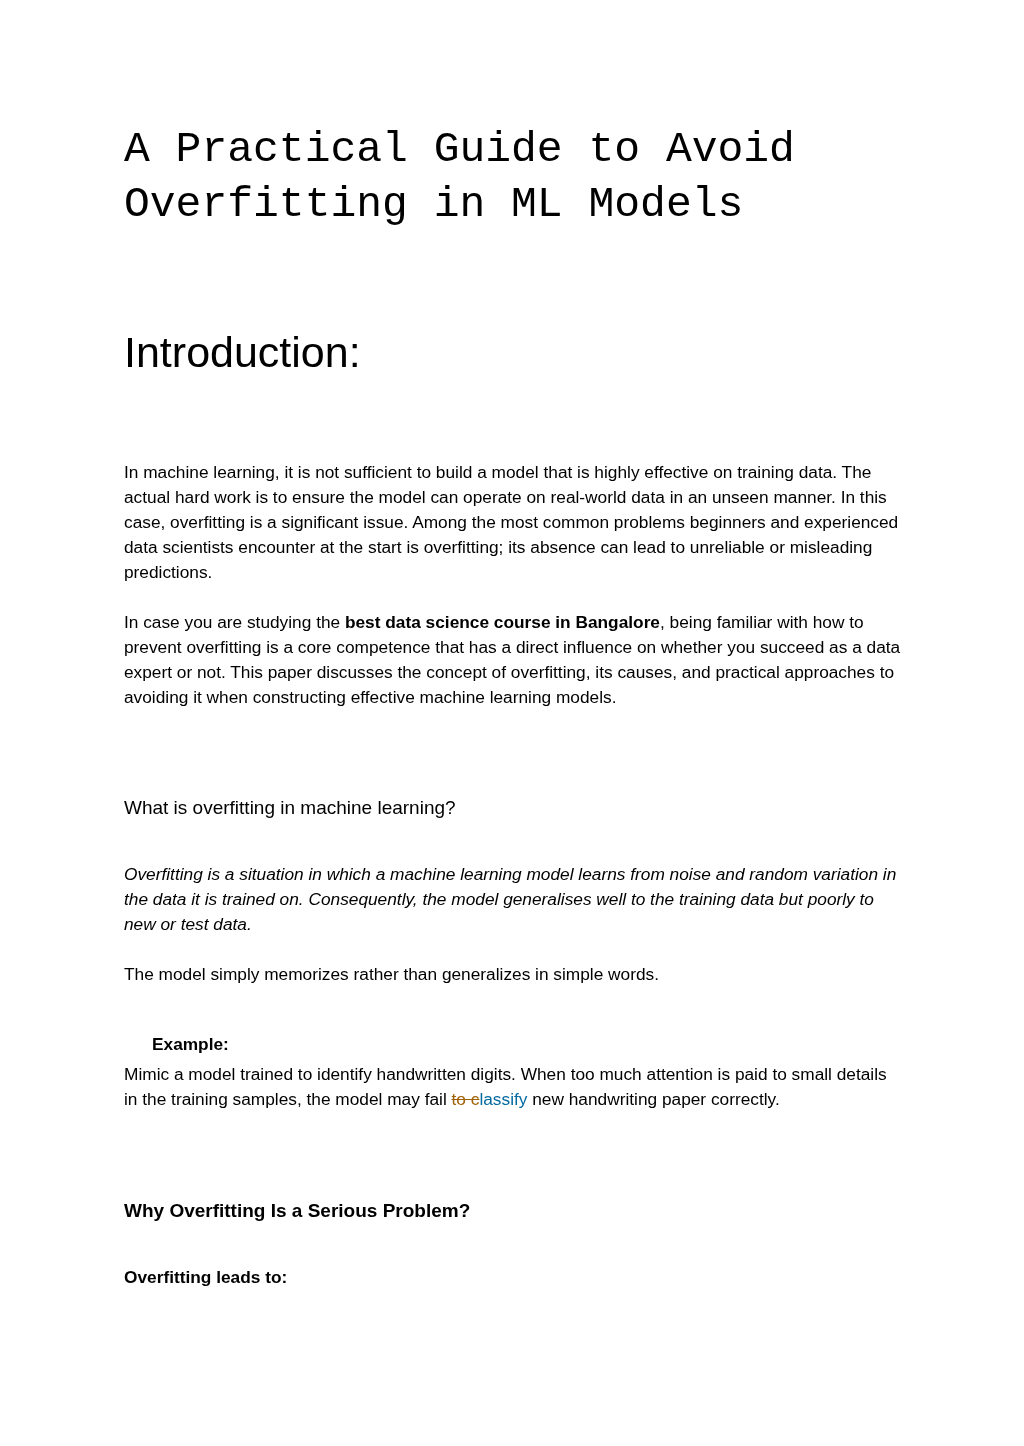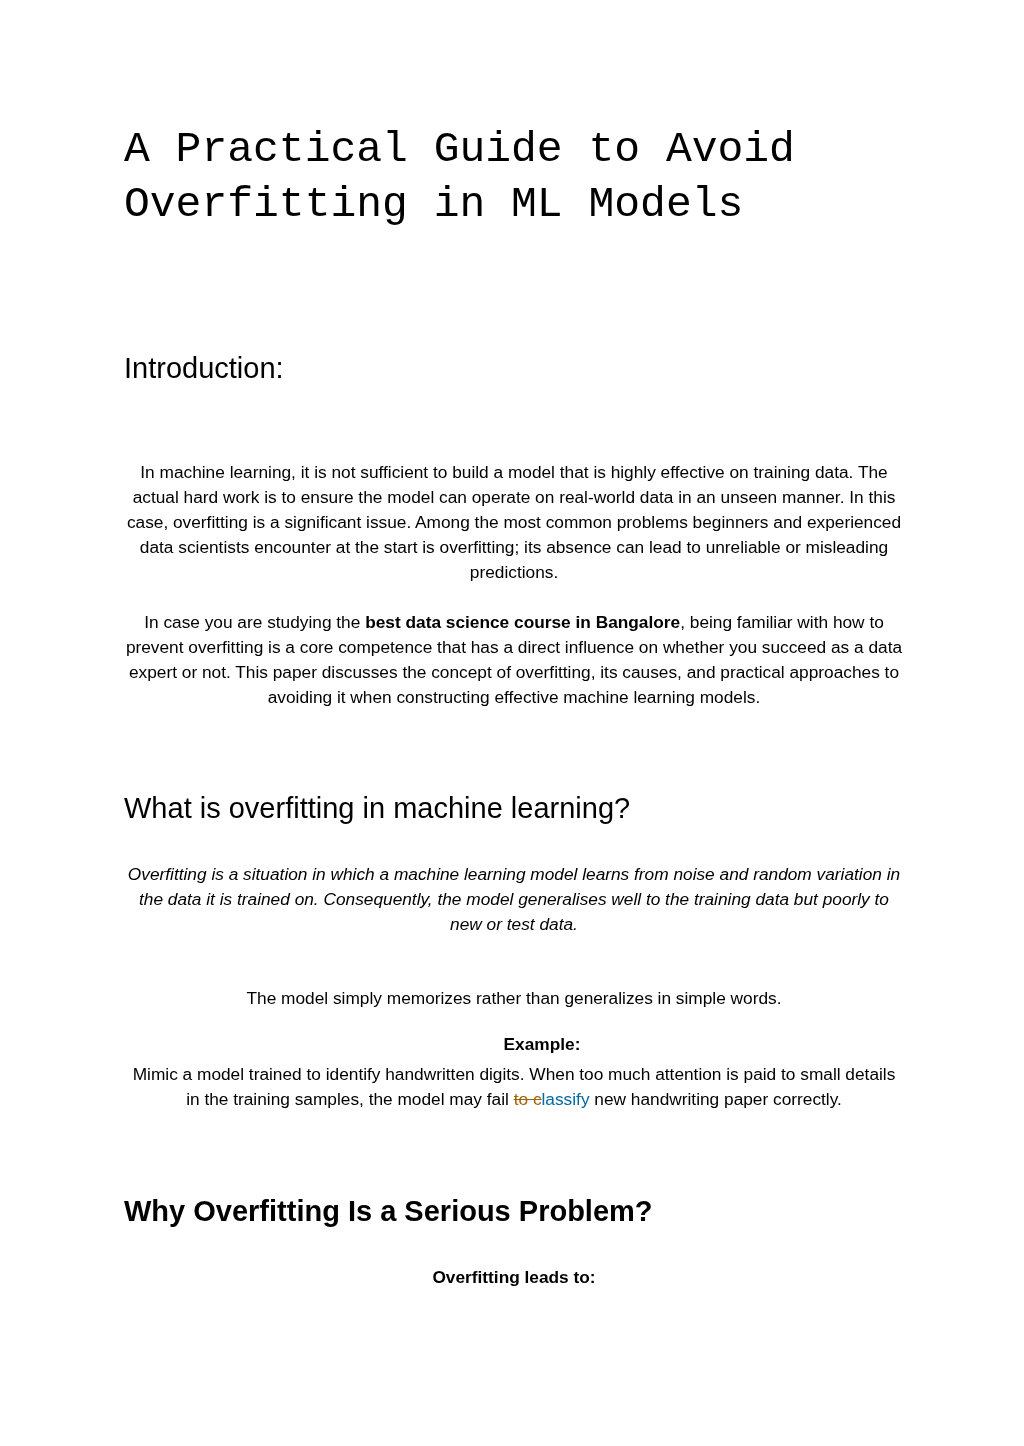--- a/index.html
+++ b/index.html
@@ -34,36 +34,34 @@
     }
     .h2 {
       position: absolute;
       left: 0;
       margin: 0;
       font-weight: normal;
       white-space: nowrap;
     }
     .h2.intro {
       top: 330px;
-      font-size: 29px;
+      font-size: 43px;
       line-height: 44px;
-      margin-top: 16px;
     }
     .h2.sec {
-      font-size: 29px;
+      font-size: 19px;
       line-height: 32px;
     }
     .p {
       position: absolute;
       left: 0;
       width: 780px;
       margin: 0;
       font-size: 17.3px;
       line-height: 25px;
-      text-align: center;
     }
     .bold { font-weight: bold; }
     .sugg-del {
       color: #a16207;
       text-decoration: line-through;
     }
     .sugg-ins {
       color: #0369a1;
     }
   </style>
@@ -76,21 +74,21 @@
   <h2 class="h2 intro">Introduction:</h2>
 
   <p class="p" style="top:460px;">In machine learning, it is not sufficient to build a model that is highly effective on training data. The actual hard work is to ensure the model can operate on real-world data in an unseen manner. In this case, overfitting is a significant issue. Among the most common problems beginners and experienced data scientists encounter at the start is overfitting; its absence can lead to unreliable or misleading predictions.</p>
 
   <p class="p" style="top:610px;"><span>In case you are studying the </span><span class="bold">best data science course in Bangalore</span><span>, being familiar with how to prevent overfitting is a core competence that has a direct influence on whether you succeed as a data expert or not. This paper discusses the concept of overfitting, its causes, and practical approaches to avoiding it when constructing effective machine learning models.</span></p>
 
   <h2 class="h2 sec" style="top:792px;">What is overfitting in machine learning?</h2>
 
   <p class="p" style="top:862px;font-style:italic;">Overfitting is a situation in which a machine learning model learns from noise and random variation in the data it is trained on. Consequently, the model generalises well to the training data but poorly to new or test data.</p>
 
-  <p class="p" style="top:986px;">The model simply memorizes rather than generalizes in simple words.</p>
+  <p class="p" style="top:962px;">The model simply memorizes rather than generalizes in simple words.</p>
 
   <p class="p bold" style="top:1032px;margin-left:28px;">Example:</p>
 
   <p class="p" style="top:1062px;"><span>Mimic a model trained to identify handwritten digits. When too much attention is paid to small details in the training samples, the model may fail </span><span class="sugg-del">to c</span><span class="sugg-ins">lassify</span><span> new handwriting paper correctly.</span></p>
 
   <h2 class="h2 sec" style="top:1195px;font-weight:bold;">Why Overfitting Is a Serious Problem?</h2>
 
   <p class="p" style="top:1265px;font-weight:bold;">Overfitting leads to:</p>
 </div>
 

